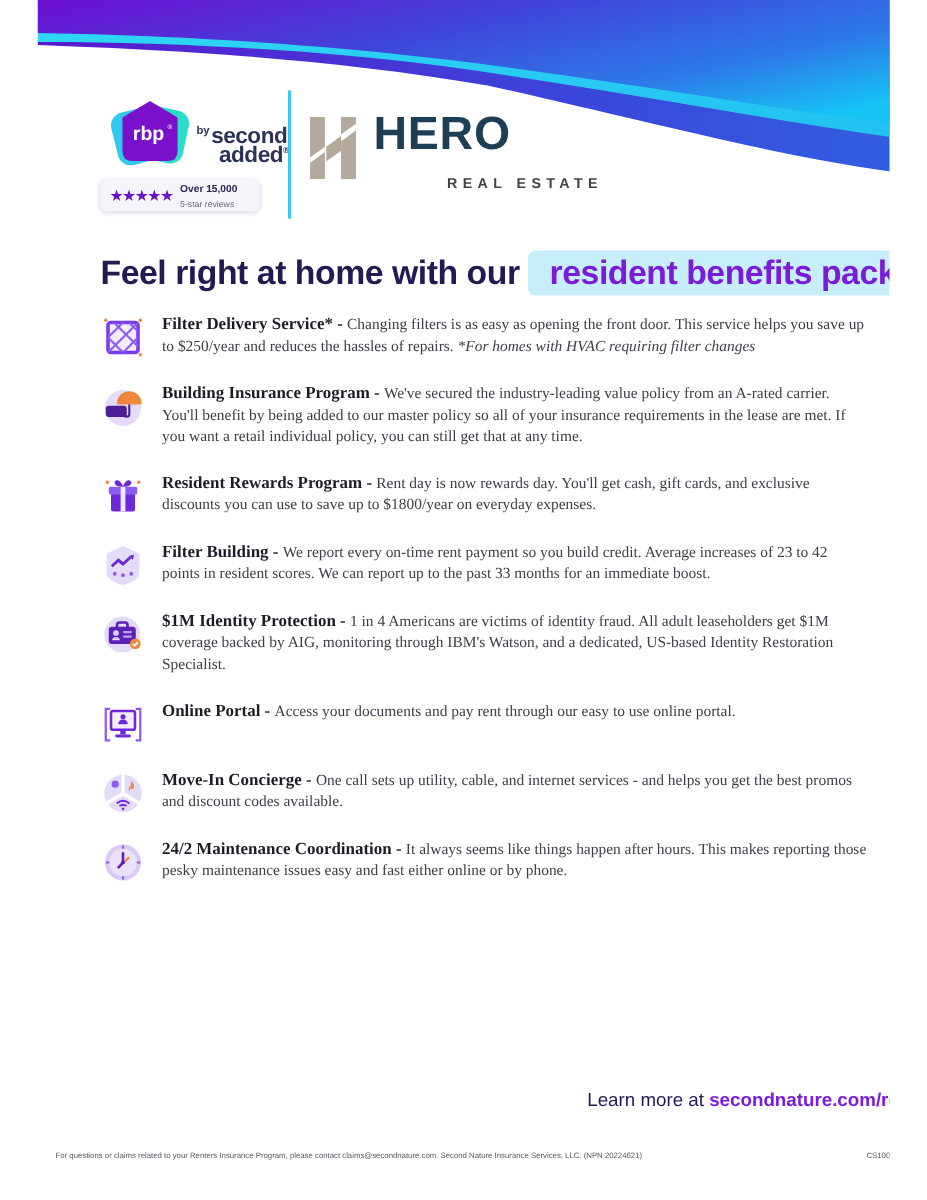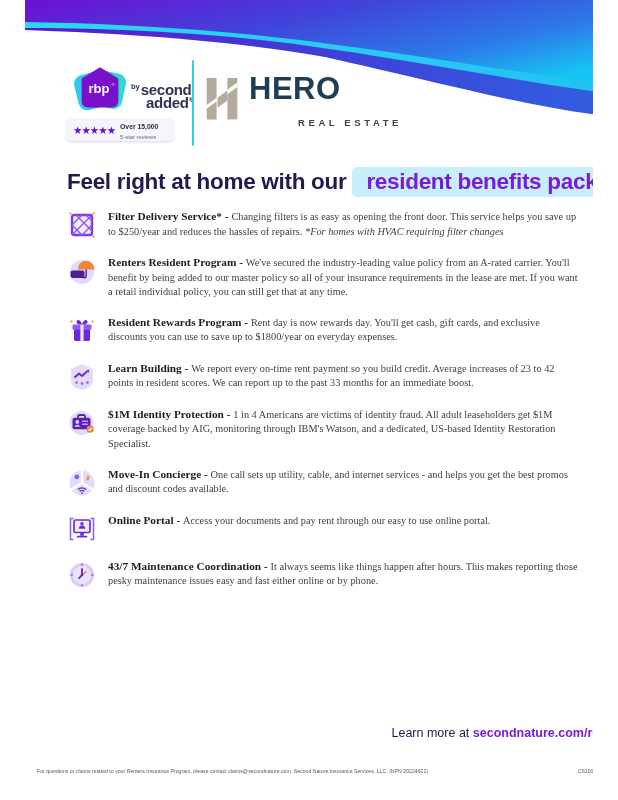--- a/index.html
+++ b/index.html
@@ -142,21 +142,21 @@
 
     <div class="benefit">
       <span class="bicon">
           <svg viewBox="0 0 30 30">
             <circle cx="15" cy="16" r="12" fill="#e4dbf8"></circle>
             <path d="M5.5 14.5 h10 a2 2 0 0 1 2 2 v5.5 h-12 a2 2 0 0 1 -2 -2 v-3.5 a2 2 0 0 1 2 -2 z" fill="#4c1d95"></path>
             <path d="M11 13 A8.2 8.2 0 0 1 27.4 13 L27.4 13.6 H11 Z" fill="#f0863a"></path>
             <path d="M19.2 13.6 V20 a1.8 1.8 0 0 1 -3.6 0" fill="none" stroke="#4c1d95" stroke-width="1.4"></path>
           </svg>
         </span>
-      <p class="btext"><b class="btitle">Renters Resident Program - </b><span class="bdesc">We've secured the industry-leading value policy from an A-rated carrier. You'll benefit by being added to our master policy so all of your insurance requirements in the lease are met. If you want a retail individual policy, you can still get that at any time.</span></p>
+      <p class="btext"><b class="btitle">Building Insurance Program - </b><span class="bdesc">We've secured the industry-leading value policy from an A-rated carrier. You'll benefit by being added to our master policy so all of your insurance requirements in the lease are met. If you want a retail individual policy, you can still get that at any time.</span></p>
     </div>
 
     <div class="benefit">
       <span class="bicon">
           <svg viewBox="0 0 30 30">
             <rect x="7" y="12.5" width="16" height="12.5" rx="1.5" fill="#6d28d9"></rect>
             <rect x="5.5" y="8.5" width="19" height="5.2" rx="1.2" fill="#8b5cf6"></rect>
             <rect x="13.4" y="8.5" width="3.2" height="16.5" fill="#efe7fd"></rect>
             <path d="M15 8.5 C10.8 8.8 8.6 6.9 9.7 4.9 C11 3 14 4.6 15 8.5 C16 4.6 19 3 20.3 4.9 C21.4 6.9 19.2 8.8 15 8.5 Z" fill="#6d28d9"></path>
             <circle cx="4.5" cy="5.5" r="1.1" fill="#f0863a"></circle>
@@ -170,21 +170,21 @@
       <span class="bicon">
           <svg viewBox="0 0 30 30">
             <path d="M15 2 L26 7 V19 Q26 25.5 15 28 Q4 25.5 4 19 V7 Z" fill="#e4dbf8"></path>
             <path d="M7.5 15.5 L12 11.5 L15 14 L20 9.5" fill="none" stroke="#6d28d9" stroke-width="2"></path>
             <path d="M19 8.6 l3.4 -0.9 l-0.8 3.4 z" fill="#6d28d9"></path>
             <circle cx="9.5" cy="20.5" r="1.3" fill="#8b5cf6"></circle>
             <circle cx="15" cy="21.5" r="1.3" fill="#8b5cf6"></circle>
             <circle cx="20.5" cy="20.5" r="1.3" fill="#8b5cf6"></circle>
           </svg>
         </span>
-      <p class="btext"><b class="btitle">Learn Building - </b><span class="bdesc">We report every on-time rent payment so you build credit. Average increases of 23 to 42 points in resident scores. We can report up to the past 33 months for an immediate boost.</span></p>
+      <p class="btext"><b class="btitle">Filter Building - </b><span class="bdesc">We report every on-time rent payment so you build credit. Average increases of 23 to 42 points in resident scores. We can report up to the past 33 months for an immediate boost.</span></p>
     </div>
 
     <div class="benefit">
       <span class="bicon">
           <svg viewBox="0 0 30 30">
             <circle cx="14.5" cy="15" r="12" fill="#e4dbf8"></circle>
             <rect x="11" y="7" width="7" height="5" rx="1.6" fill="none" stroke="#5b21b6" stroke-width="1.8"></rect>
             <rect x="5.5" y="9.8" width="18" height="11.5" rx="2" fill="#5b21b6"></rect>
             <circle cx="10.3" cy="14" r="1.9" fill="#ddd0f9"></circle>
             <path d="M7.6 18.8 a2.8 2.8 0 0 1 5.4 0 z" fill="#ddd0f9"></path>
@@ -193,57 +193,57 @@
             <circle cx="23.2" cy="21.2" r="3.6" fill="#f0863a"></circle>
             <path d="M21.6 21.2 l1.2 1.2 l2.1 -2.3" fill="none" stroke="#fff" stroke-width="1.3"></path>
           </svg>
         </span>
       <p class="btext"><b class="btitle">$1M Identity Protection - </b><span class="bdesc">1 in 4 Americans are victims of identity fraud. All adult leaseholders get $1M coverage backed by AIG, monitoring through IBM's Watson, and a dedicated, US-based Identity Restoration Specialist.</span></p>
     </div>
 
     <div class="benefit">
       <span class="bicon">
           <svg viewBox="0 0 30 30">
+            <path d="M6.5 4.5 H3.5 V25.5 H6.5 M23.5 4.5 H26.5 V25.5 H23.5" fill="none" stroke="#8b5cf6" stroke-width="1.5"></path>
+            <rect x="7" y="6" width="16" height="12.5" rx="1.4" fill="#f3ecfd" stroke="#6d28d9" stroke-width="1.7"></rect>
+            <circle cx="15" cy="9.8" r="1.7" fill="#6d28d9"></circle>
+            <path d="M11.8 14.8 a3.2 3.2 0 0 1 6.4 0 z" fill="#6d28d9"></path>
+            <rect x="13.2" y="18.5" width="3.6" height="3.2" fill="#6d28d9"></rect>
+            <rect x="9.8" y="21.7" width="10.4" height="1.9" rx="0.9" fill="#6d28d9"></rect>
+          </svg>
+        </span>
+      <p class="btext"><b class="btitle">Online Portal - </b><span class="bdesc">Access your documents and pay rent through our easy to use online portal.</span></p>
+    </div>
+
+    <div class="benefit">
+      <span class="bicon">
+          <svg viewBox="0 0 30 30">
             <circle cx="15" cy="15" r="12.5" fill="#e4dbf8"></circle>
             <path d="M15 15 V2.5 M15 15 L4.2 21.5 M15 15 L25.8 21.5" stroke="#ffffff" stroke-width="2.2" fill="none"></path>
             <circle cx="9.8" cy="8.8" r="2.4" fill="#8b5cf6"></circle>
             <path d="M20.6 6.8 c2 1.9 2.3 3.9 0.8 5.4 c-1.2 -0.2 -1.8 -1 -1.6 -2 c-1.2 0.9 -1.3 2.2 -0.4 3.4" fill="#f0863a"></path>
             <path d="M10.8 21.6 q4.2 -3.4 8.4 0 M12.6 23.4 q2.4 -1.9 4.8 0" fill="none" stroke="#6d28d9" stroke-width="1.3"></path>
             <circle cx="15" cy="25.2" r="0.9" fill="#6d28d9"></circle>
           </svg>
         </span>
       <p class="btext"><b class="btitle">Move-In Concierge - </b><span class="bdesc">One call sets up utility, cable, and internet services - and helps you get the best promos and discount codes available.</span></p>
     </div>
 
     <div class="benefit">
       <span class="bicon">
           <svg viewBox="0 0 30 30">
-            <path d="M6.5 4.5 H3.5 V25.5 H6.5 M23.5 4.5 H26.5 V25.5 H23.5" fill="none" stroke="#8b5cf6" stroke-width="1.5"></path>
-            <rect x="7" y="6" width="16" height="12.5" rx="1.4" fill="#f3ecfd" stroke="#6d28d9" stroke-width="1.7"></rect>
-            <circle cx="15" cy="9.8" r="1.7" fill="#6d28d9"></circle>
-            <path d="M11.8 14.8 a3.2 3.2 0 0 1 6.4 0 z" fill="#6d28d9"></path>
-            <rect x="13.2" y="18.5" width="3.6" height="3.2" fill="#6d28d9"></rect>
-            <rect x="9.8" y="21.7" width="10.4" height="1.9" rx="0.9" fill="#6d28d9"></rect>
-          </svg>
-        </span>
-      <p class="btext"><b class="btitle">Online Portal - </b><span class="bdesc">Access your documents and pay rent through our easy to use online portal.</span></p>
-    </div>
-
-    <div class="benefit">
-      <span class="bicon">
-          <svg viewBox="0 0 30 30">
             <circle cx="15" cy="15" r="12" fill="#d9cbf4"></circle>
             <circle cx="15" cy="15" r="9.2" fill="#eae1fb"></circle>
             <path d="M15 3.6 v2.2 M15 24.2 v2.2 M3.6 15 h2.2 M24.2 15 h2.2" stroke="#8b5cf6" stroke-width="1.4"></path>
             <path d="M15 8.2 V15 l-3.4 3.8" fill="none" stroke="#5b21b6" stroke-width="1.7"></path>
             <path d="M15 15 l4.2 -3.4" stroke="#f0863a" stroke-width="1.5"></path>
             <circle cx="15" cy="15" r="1.3" fill="#5b21b6"></circle>
           </svg>
         </span>
-      <p class="btext"><b class="btitle">43/7 Maintenance Coordination - </b><span class="bdesc">It always seems like things happen after hours. This makes reporting those pesky maintenance issues easy and fast either online or by phone.</span></p>
+      <p class="btext"><b class="btitle">24/2 Maintenance Coordination - </b><span class="bdesc">It always seems like things happen after hours. This makes reporting those pesky maintenance issues easy and fast either online or by phone.</span></p>
     </div>
 
   </div>
 
   <div class="learn-more">
     <span>Learn more at </span><span class="lnk">secondnature.com/residents</span>
   </div>
 
   <div class="fine-print">
     <span>For questions or claims related to your Renters Insurance Program, please contact claims@secondnature.com. Second Nature Insurance Services, LLC. (NPN 20224621)</span>

